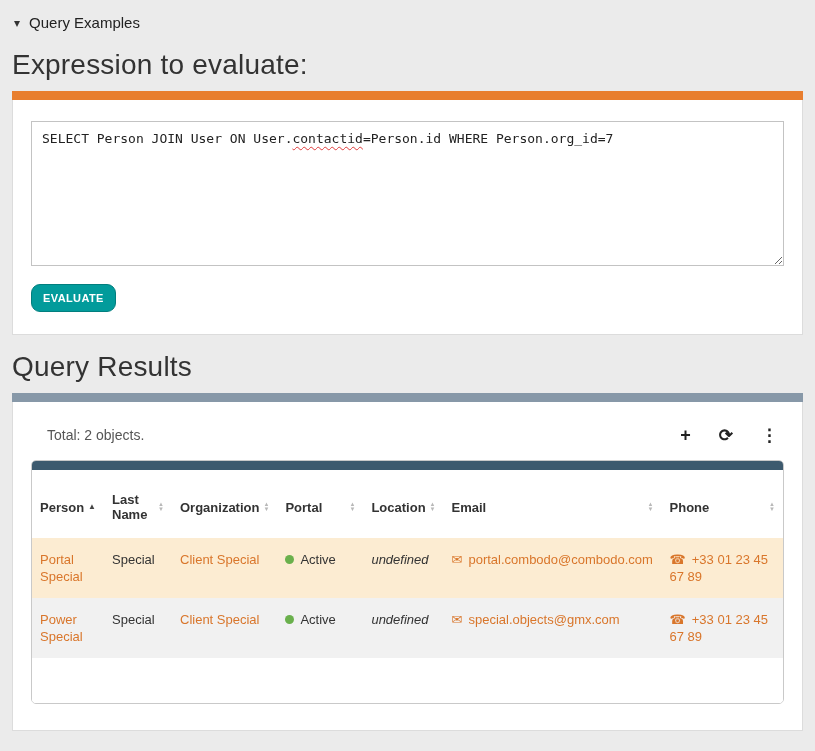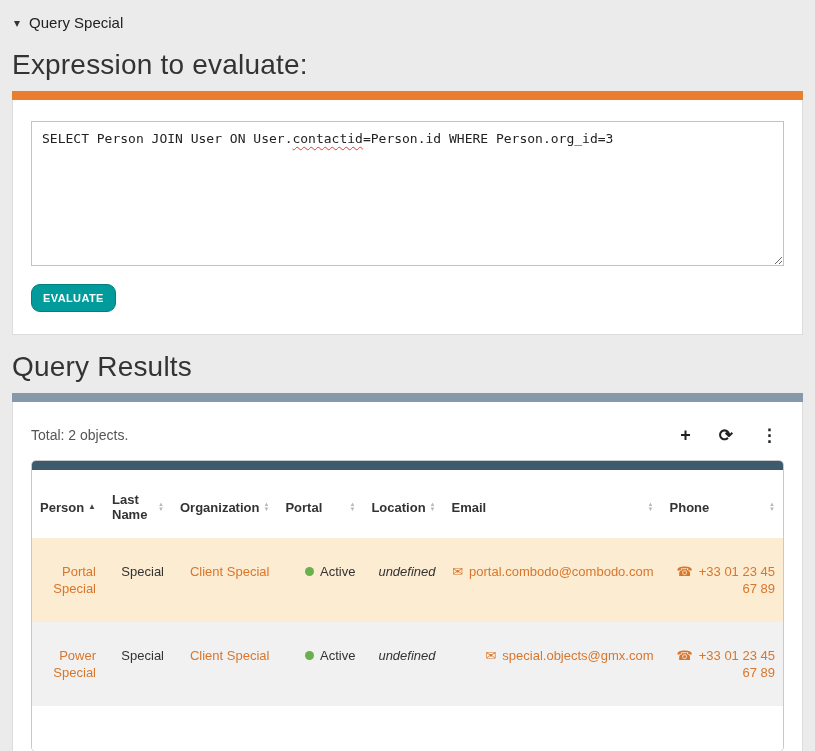--- a/index.html
+++ b/index.html
@@ -67,21 +67,21 @@
     border-radius:9px;
     color:#fff;
     font-family:"Liberation Sans", sans-serif;
     font-size:11px; font-weight:bold;
     letter-spacing:.4px;
     padding:7px 11px;
     cursor:pointer;
   }
 
   
-  .results-toolbar { display:flex; align-items:center; margin:6px 2px 16px 0; }
+  .results-toolbar { display:flex; align-items:center; margin:6px 2px 16px 16px; }
   .total-text { font-size:14px; color:#555; }
   .toolbar-icons { margin-left:auto; display:flex; align-items:center; gap:28px; padding-right:4px; }
   .tool-icon {
     font-size:18px; font-weight:bold; color:#222;
     cursor:pointer; line-height:1; user-select:none;
   }
   .tool-icon.refresh { font-size:17px; }
   .tool-icon.kebab { font-size:17px; letter-spacing:0; }
 
   
@@ -98,50 +98,50 @@
     text-align:left; font-weight:bold; color:#333;
     padding:22px 8px 16px 8px; vertical-align:middle;
   }
   .hdr { display:flex; align-items:center; justify-content:space-between; gap:4px; cursor:pointer; }
   .sort-asc { font-size:8px; color:#444; line-height:1; }
   .sort-neutral {
     display:inline-flex; flex-direction:column;
     font-size:6px; line-height:5px; color:#b8b8b8;
   }
   table.results td {
-    padding:25px 8px; vertical-align:top;
-    color:#333; line-height:17px;text-align:right;
+    padding:13px 8px; vertical-align:top;
+    color:#333; line-height:17px;
   }
   tr.row-hl  { background:#fcecd2; }
   tr.row-alt { background:#f1f1f1; }
 
   .link { color:#d9762b; cursor:pointer; text-decoration:none; }
   .status-dot {
     display:inline-block; width:9px; height:9px; border-radius:50%;
     background:#6ab04c; margin-right:6px;
   }
   .undef { font-style:italic; }
   .cell-icon { margin-right:6px; font-size:13px; }
   .table-spacer { height:45px; background:#fff; }
 </style>
 </head>
 <body>
 
 <div class="page">
 
   <div class="collapse-header">
     <span class="collapse-caret">▾</span>
-    <span>Query Special</span>
+    <span>Query Examples</span>
   </div>
 
   <div class="section-title">Expression to evaluate:</div>
 
   <div class="accent-bar accent-orange"></div>
   <div class="panel panel-expression">
-    <div class="oql-input" contenteditable="true" spellcheck="false" style=""><span>SELECT Person JOIN User ON User.</span><span class="misspelled">contactid</span><span>=Person.id WHERE Person.org_id=3</span></div>
+    <div class="oql-input" contenteditable="true" spellcheck="false" style=""><span>SELECT Person JOIN User ON User.</span><span class="misspelled">contactid</span><span>=Person.id WHERE Person.org_id=7</span></div>
     <button class="evaluate-btn">EVALUATE</button>
   </div>
 
   <div class="section-title">Query Results</div>
 
   <div class="accent-bar accent-slate"></div>
   <div class="panel panel-results">
 
     <div class="results-toolbar">
       <span class="total-text">Total: 2 objects.</span>

